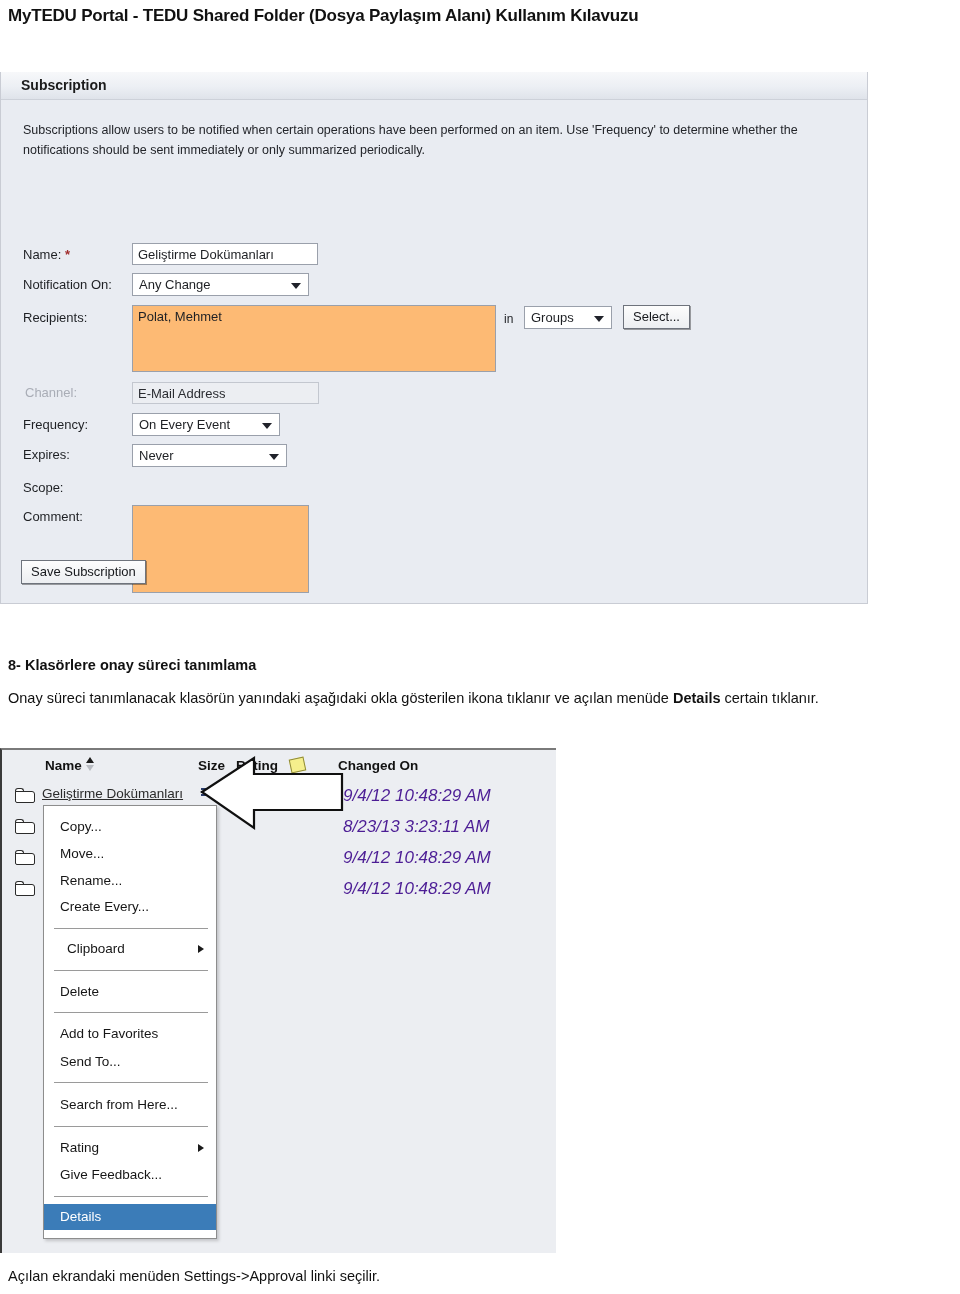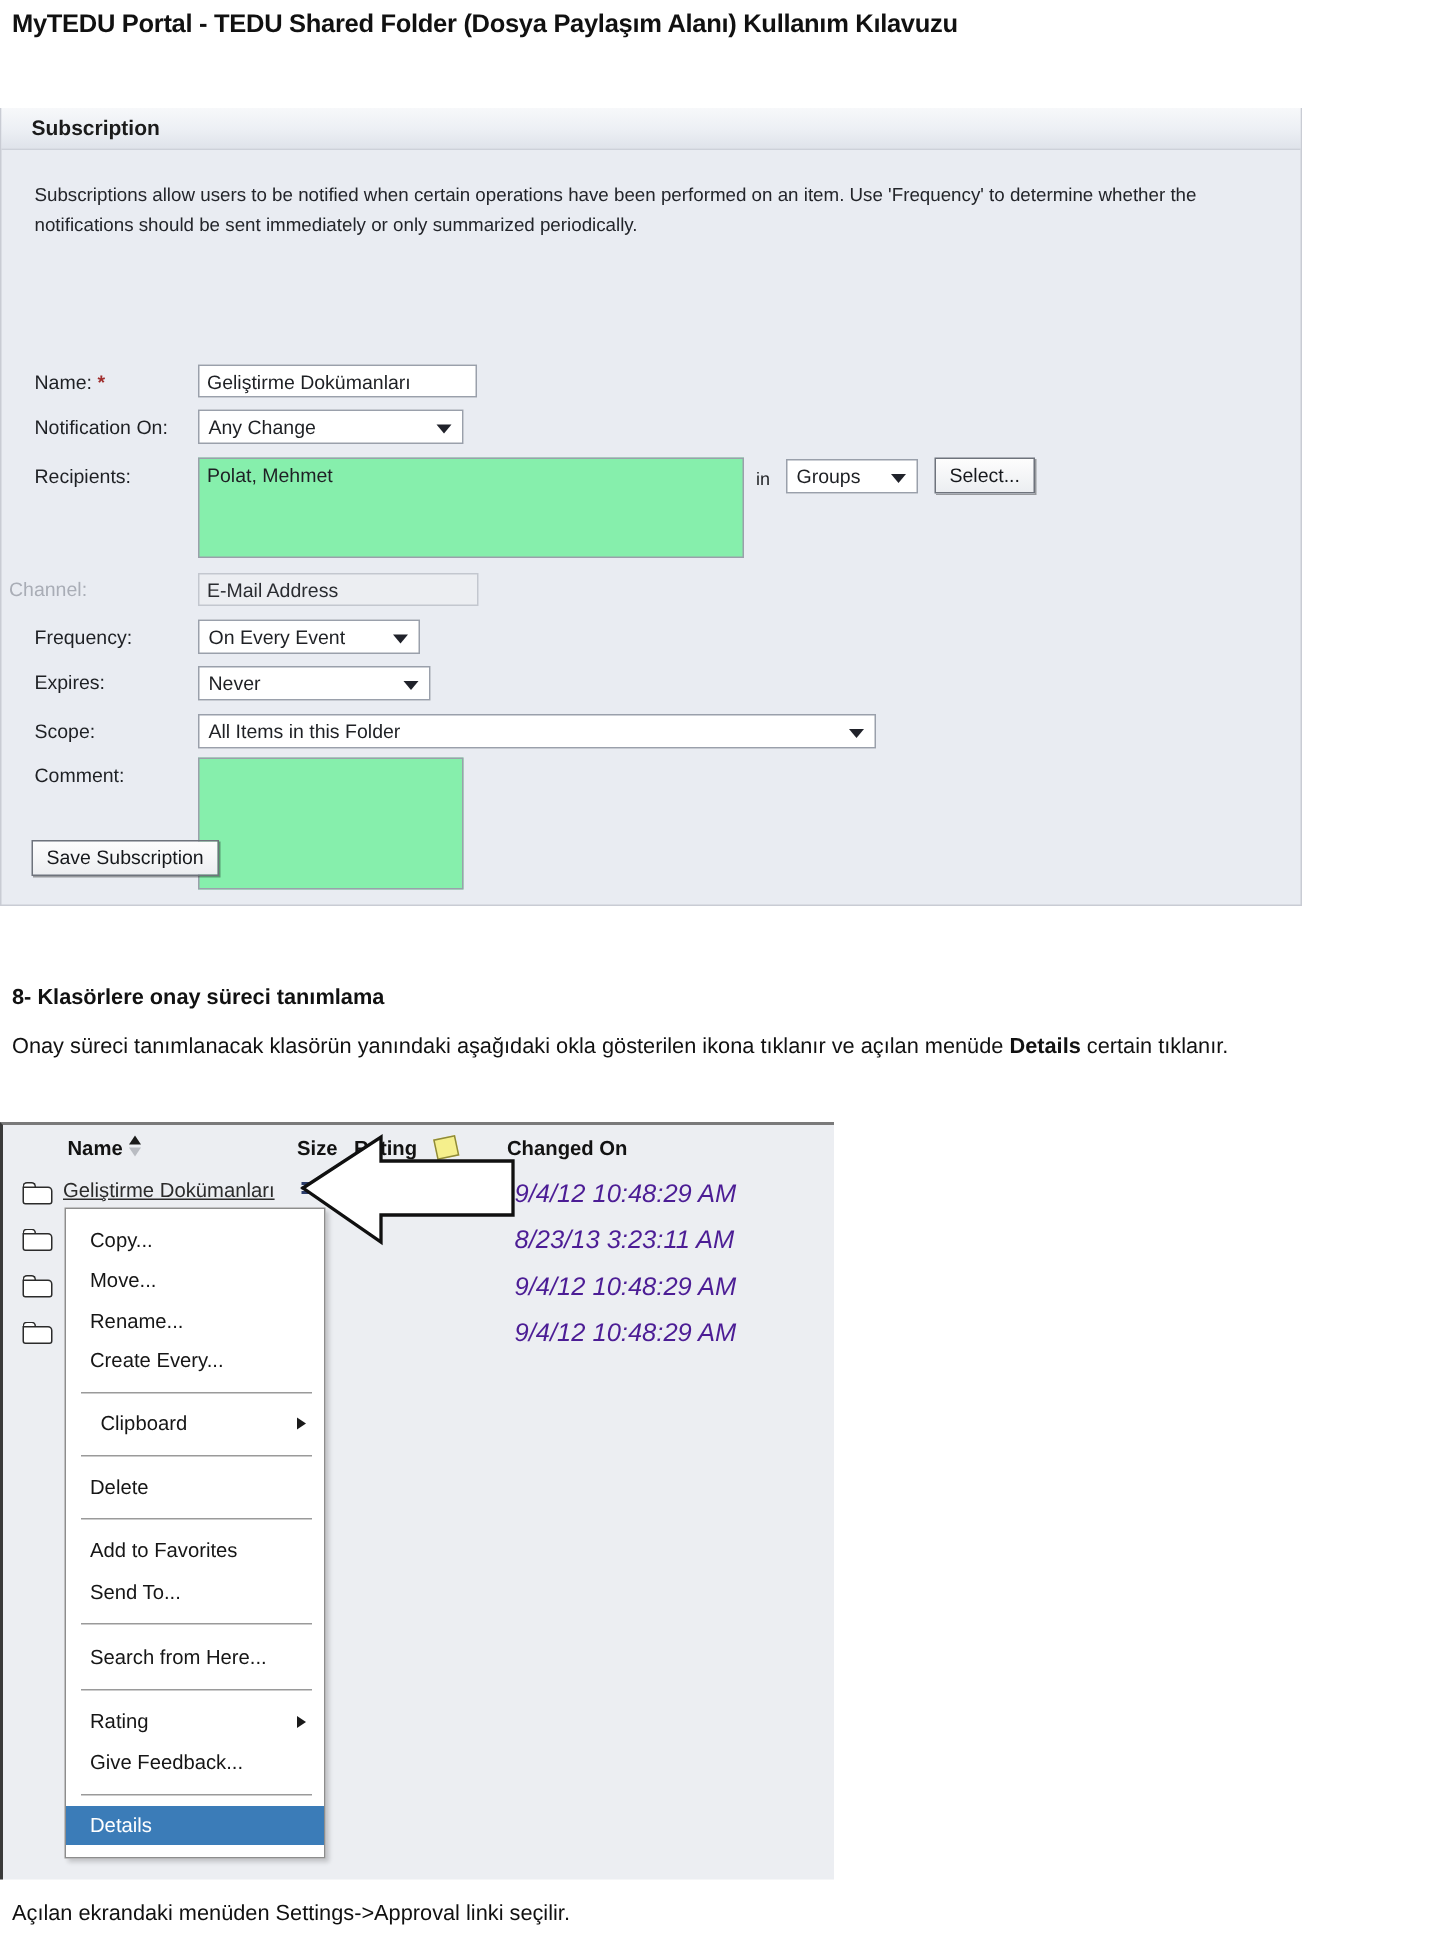--- a/index.html
+++ b/index.html
@@ -58,21 +58,21 @@
     position:absolute; background:#ffffff; border:1px solid #9aa0ab;
     font-size:13px; color:#1e2024; padding:2px 22px 2px 6px;
     line-height:18px; white-space:nowrap; overflow:hidden;
   }
   .sel .car {
     position:absolute; right:7px; top:50%; margin-top:-2px;
     width:0; height:0; border-left:5px solid transparent;
     border-right:5px solid transparent; border-top:6px solid #20222a;
   }
 
-  .area { position:absolute; background:#86efac; border:1px solid #9aa0ab; }
+  .area { position:absolute; background:#fdba74; border:1px solid #9aa0ab; }
   .area .v { position:absolute; left:5px; top:3px; font-size:13px; color:#1e2024; }
 
   .inword { position:absolute; font-size:12px; color:#1e2024; }
 
   .btn {
     position:absolute; background:linear-gradient(to bottom,#fdfdfd,#eceef1);
     border:1px solid #6e737c; font-size:13px; color:#16181c;
     padding:3px 9px; line-height:16px; white-space:nowrap;
     box-shadow: 1px 1px 0 rgba(0,0,0,0.35);
   }
@@ -198,40 +198,36 @@
   <div class="area" style="left:131px; top:233px; width:364px; height:67px;">
     <span class="v">Polat, Mehmet</span>
   </div>
   <span class="inword" style="left:503px; top:240px;">in</span>
   <div class="sel" style="left:523px; top:234px; width:88px; height:23px;">
     <span>Groups</span>
     <span class="car"></span>
   </div>
   <div class="btn" style="left:622px; top:233px;">Select...</div>
 
-  <span class="flabel disabled" style="left:5px; top:313px;">Channel:</span>
+  <span class="flabel disabled" style="left:24px; top:313px;">Channel:</span>
   <div class="tbox ro" style="left:131px; top:310px; width:187px; height:22px;">E-Mail Address</div>
 
   <span class="flabel" style="left:22px; top:345px;">Frequency:</span>
   <div class="sel" style="left:131px; top:341px; width:148px; height:23px;">
     <span>On Every Event</span>
     <span class="car"></span>
   </div>
 
   <span class="flabel" style="left:22px; top:375px;">Expires:</span>
   <div class="sel" style="left:131px; top:372px; width:155px; height:23px;">
     <span>Never</span>
     <span class="car"></span>
   </div>
 
   <span class="flabel" style="left:22px; top:408px;">Scope:</span>
-  <div class="sel" style="left:131px; top:404px; width:452px; height:23px;">
-    <span>All Items in this Folder</span>
-    <span class="car"></span>
-  </div>
 
   <span class="flabel" style="left:22px; top:437px;">Comment:</span>
   <div class="area" style="left:131px; top:433px; width:177px; height:88px;">
     <span class="v"></span>
   </div>
 
   <div class="btn" style="left:20px; top:488px;">Save Subscription</div>
 </div>
 
 <div class="sec-head">8- Klasörlere onay süreci tanımlama</div>

